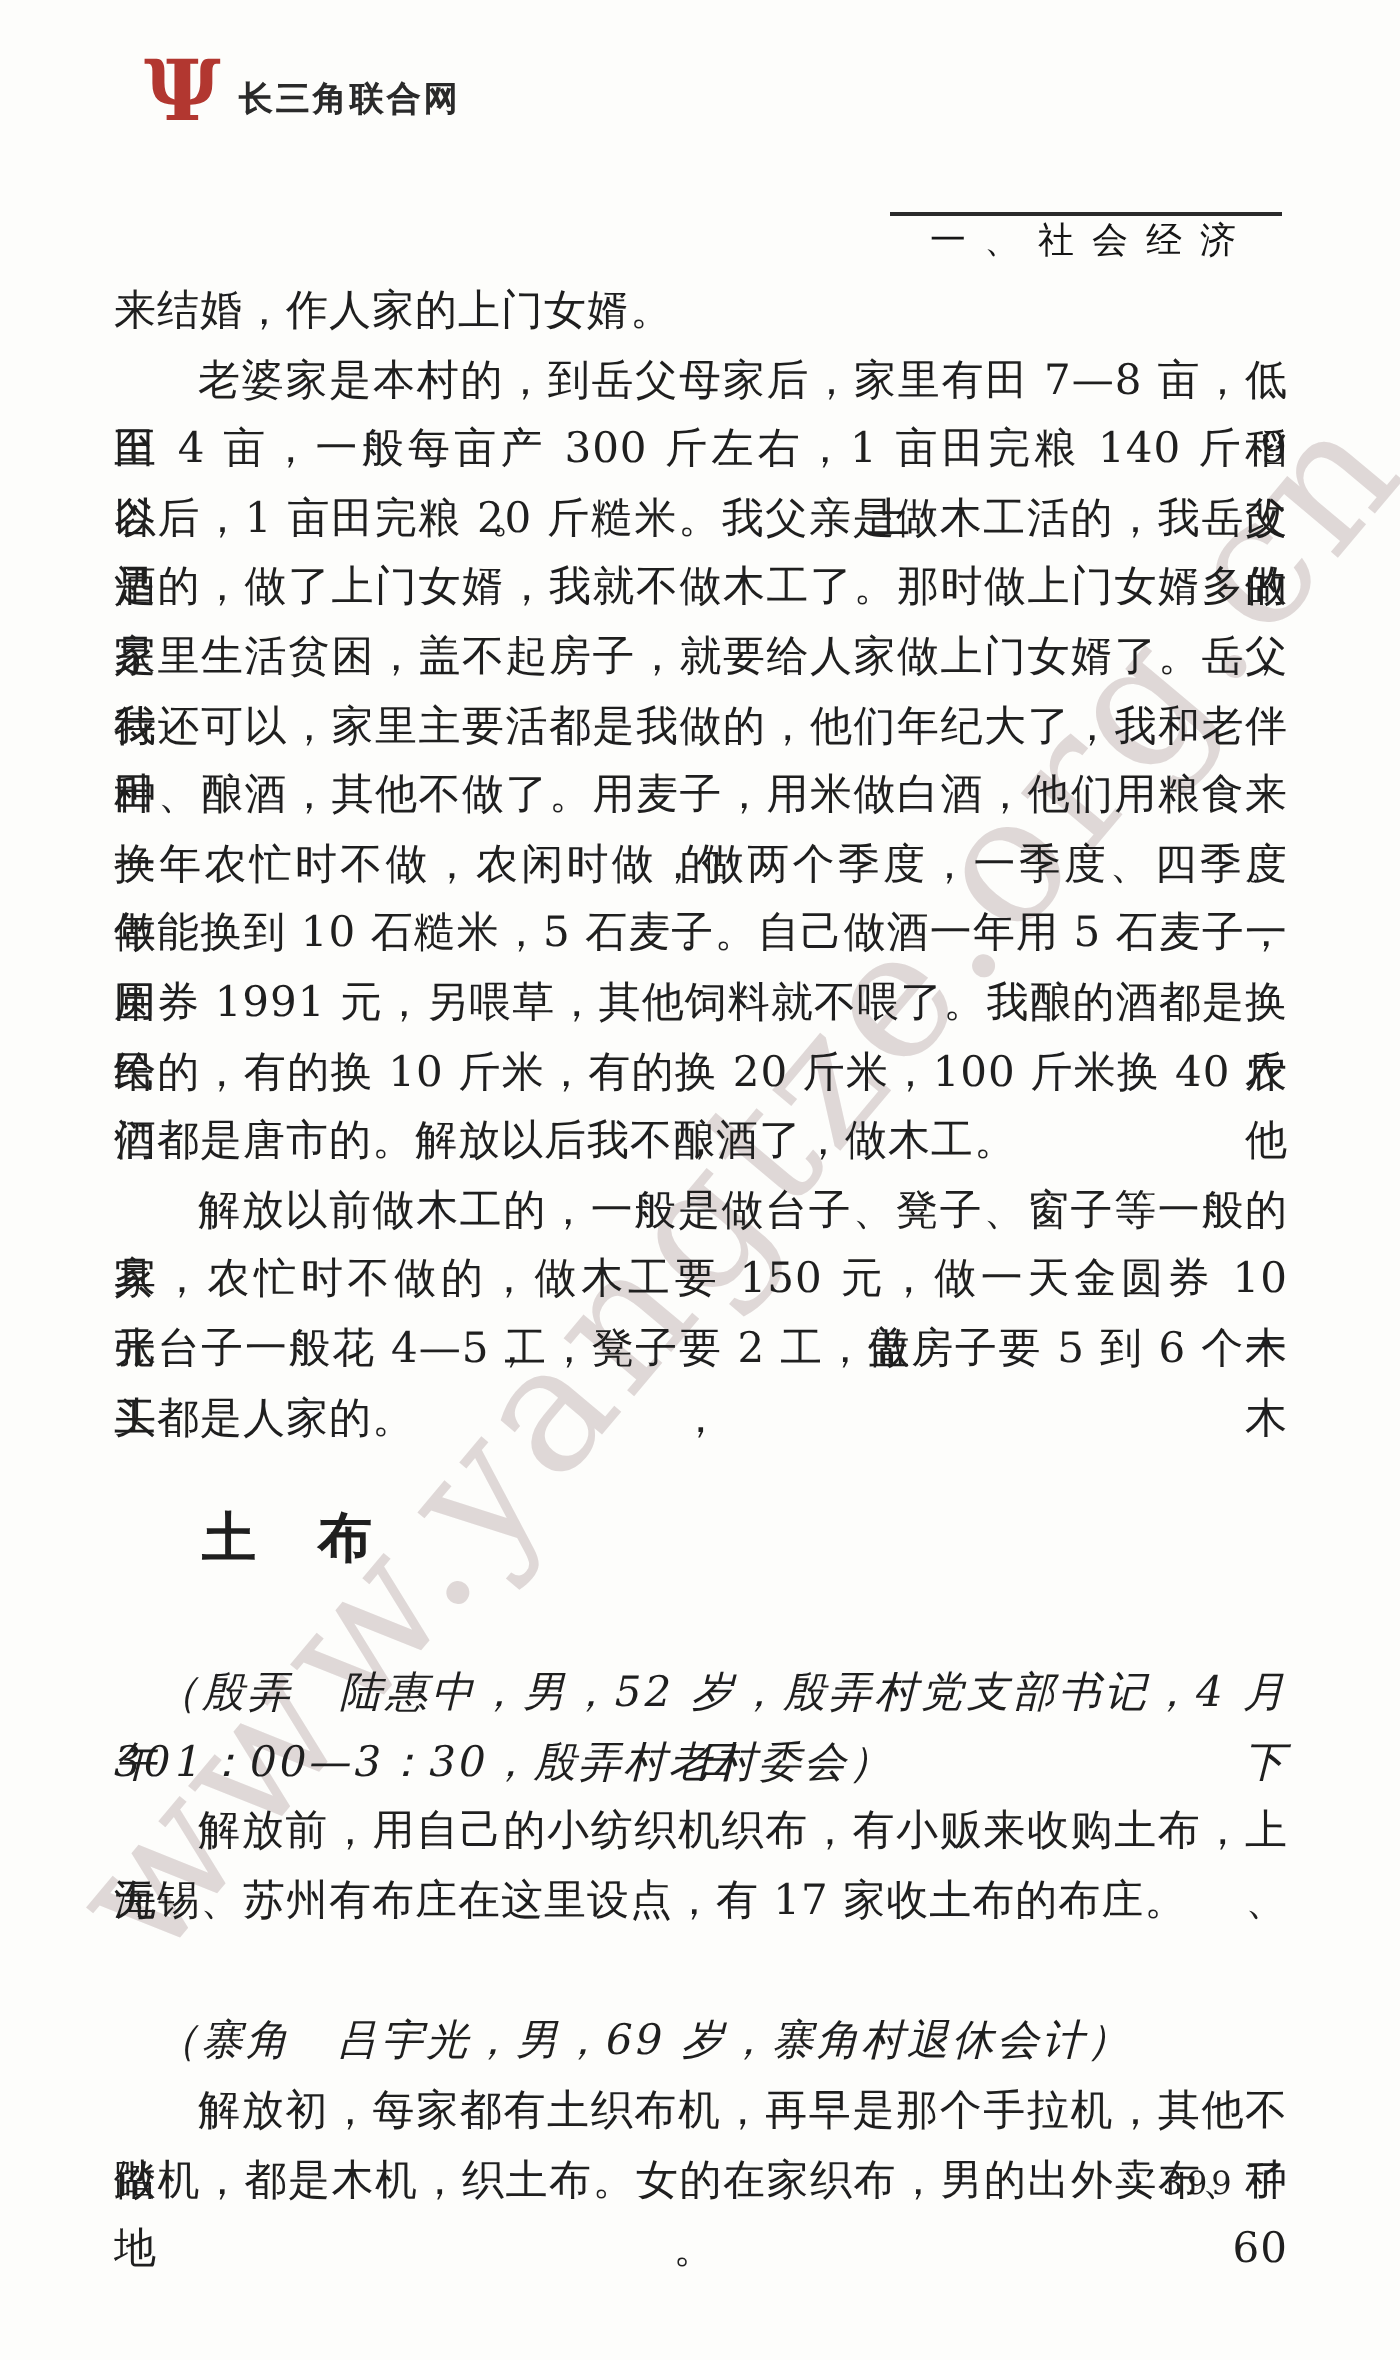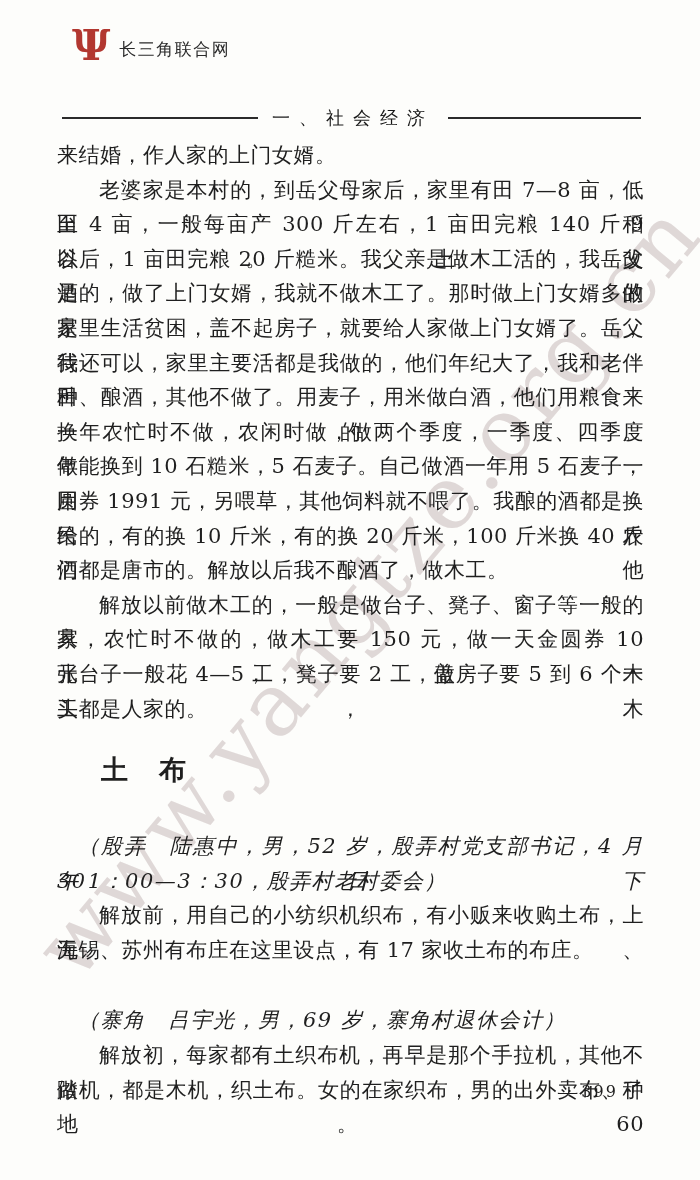--- a/index.html
+++ b/index.html
@@ -32,31 +32,32 @@
     display:flex;align-items:center;gap:9px;
     z-index:2;
   }
   .logo-glyph{
     font-size:42px;line-height:40px;
     font-weight:bold;
     color:#b23730;
     font-family:"DejaVu Serif","Liberation Serif",serif;
   }
   .logo-text{
-    font-size:17px;font-weight:normal;
+    font-size:17px;font-weight:bold;
     color:#2a2a2a;letter-spacing:1.5px;
     font-family:"DejaVu Sans","Liberation Sans",sans-serif;
     padding-top:6px;
     text-align:right;
   }
   
   .chapter-header{
     position:absolute;top:106px;left:62px;right:59px;
-    display:flex;align-items:center;
+    display:flex;align-items:flex-end;
     z-index:2;
+    flex-direction:column;
   }
   .rule{height:0;border-top:2px solid #2b2b2b;}
   .rule.left{width:196px;}
   .rule.right{flex:1;}
   .chapter-title{
     padding:0 14px;
     font-size:18px;
     letter-spacing:9px;
     white-space:nowrap;
     color:#161616;

